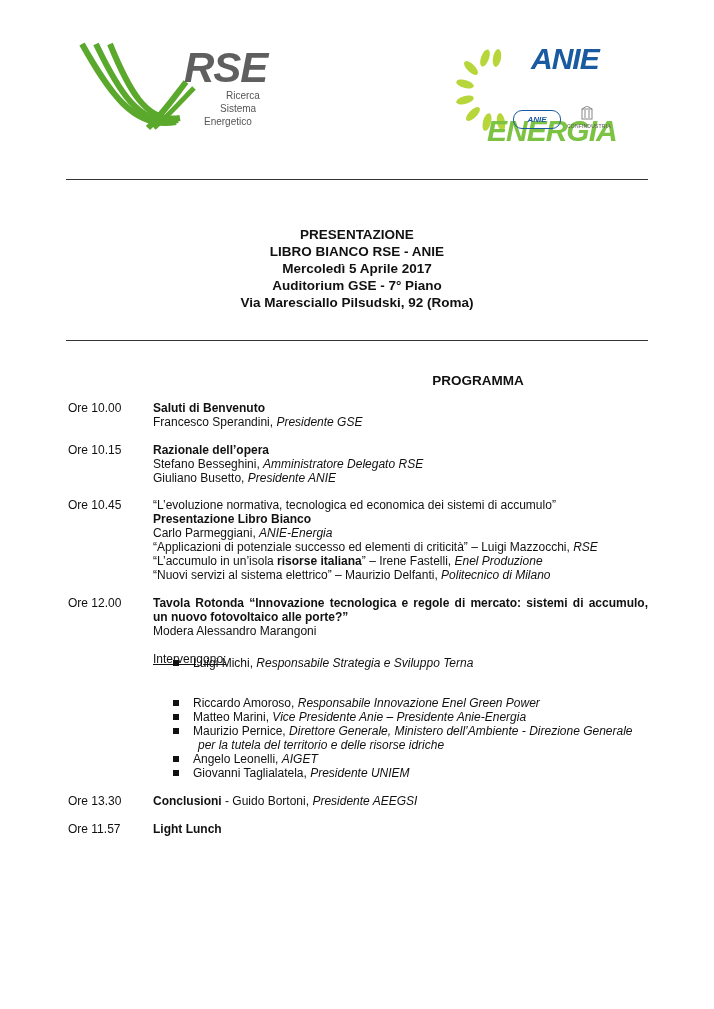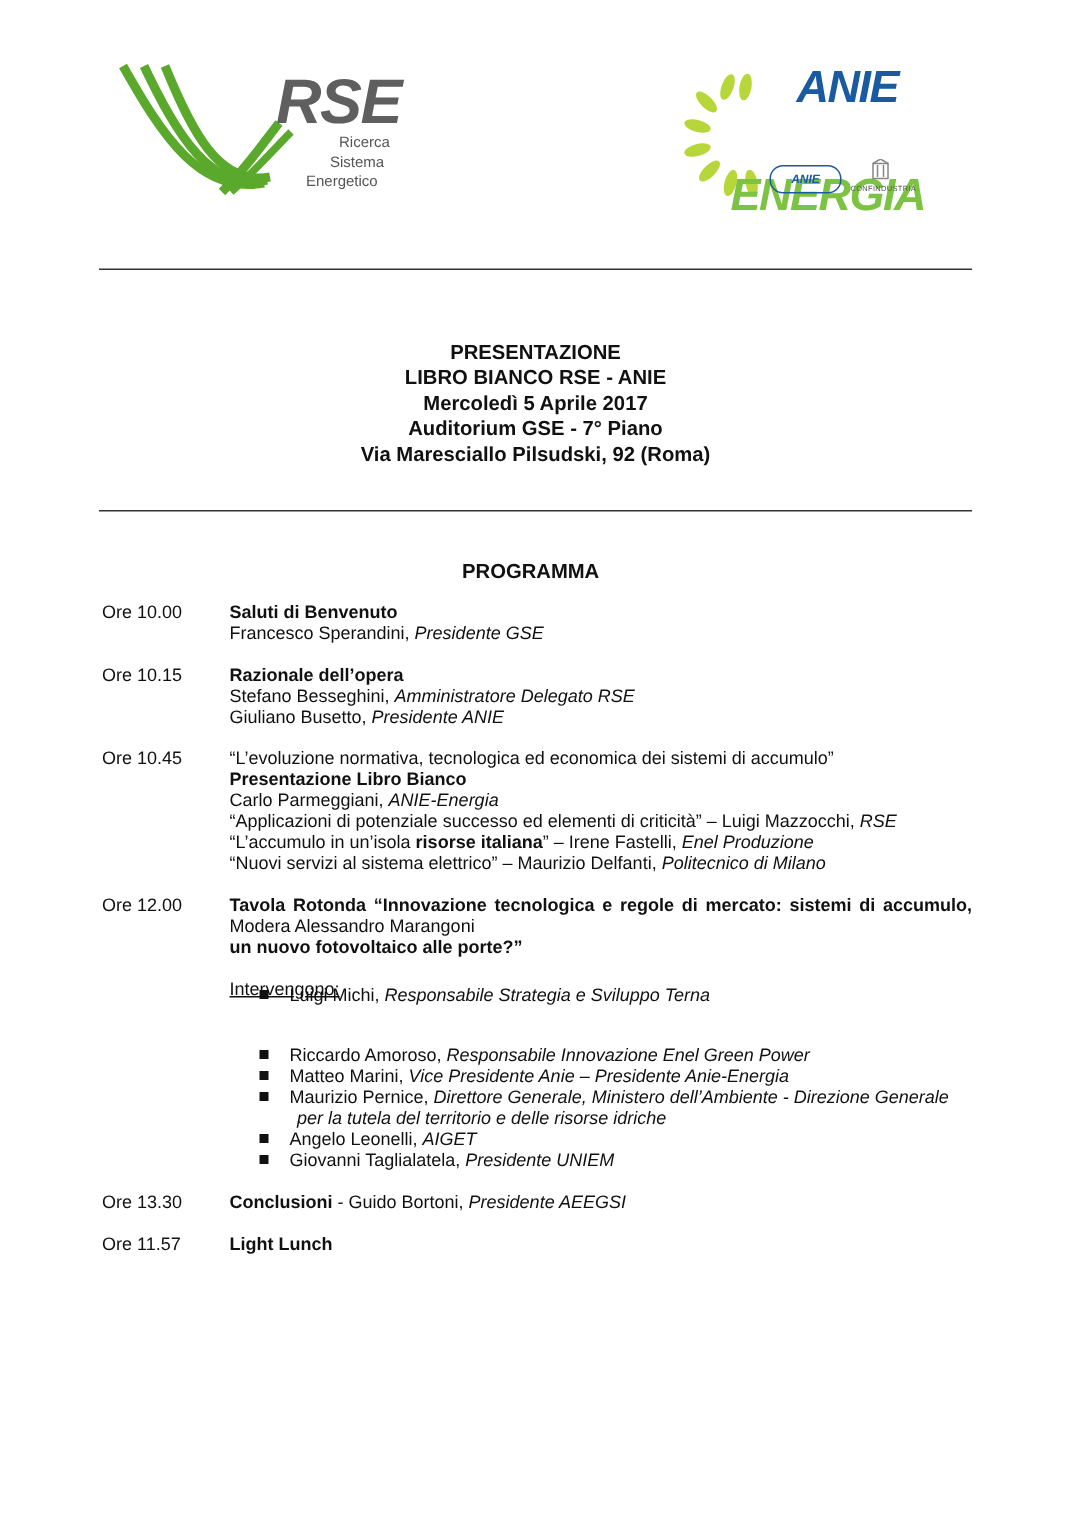--- a/index.html
+++ b/index.html
@@ -15,21 +15,21 @@
   .rse-sub { position: absolute; left: 128px; font-size: 10px; color: #555; line-height: 12px; }
   
   .anie-logo { left: 455px; top: 40px; width: 170px; height: 95px; }
   .anie-title { position: absolute; left: 76px; top: 2px; font-size: 30px; font-weight: bold; font-style: italic; color: #1a5aa0; letter-spacing: -1px; }
   .anie-energia { position: absolute; left: 32px; top: 30px; font-size: 30px; font-weight: bold; font-style: italic; color: #7cc243; letter-spacing: -1px; margin-top: 44px; }
   .anie-badge { position: absolute; left: 58px; top: 70px; width: 46px; height: 17px; border: 1.5px solid #1a5aa0; border-radius: 9px; font-size: 8px; font-weight: bold; font-style: italic; color: #1a5aa0; text-align: center; line-height: 17px; }
   .confind { position: absolute; left: 112px; top: 66px; width: 40px; text-align: center; }
   .confind-text { font-size: 5px; color: #555; letter-spacing: 0.2px; }
   .hr { position: absolute; left: 66px; width: 582px; height: 1px; background: #333; }
   .title-block { position: absolute; left: 66px; width: 582px; top: 226px; text-align: center; font-weight: bold; font-size: 13.5px; line-height: 17px; }
-  .programma { position: absolute; left: 66px; width: 582px; top: 373px; text-align: left; padding-left: 242px; box-sizing: border-box; font-weight: bold; font-size: 13.5px; }
+  .programma { position: absolute; left: 66px; width: 582px; top: 373px; text-align: center; padding-left: 242px; box-sizing: border-box; font-weight: bold; font-size: 13.5px; }
   .time { position: absolute; left: 68px; font-size: 12px; line-height: 14px; }
   .item { position: absolute; left: 153px; width: 495px; font-size: 12px; line-height: 14px; }
   .item b { font-weight: bold; }
   .item i, .it { font-style: italic; }
   .justify { text-align: justify; text-align-last: justify; }
   .bullet-row { position: absolute; left: 173px; font-size: 12px; line-height: 14px; white-space: nowrap; }
   .bullet { display: inline-block; width: 6px; height: 6px; background: #111; margin-right: 14px; vertical-align: 1px; }
   .u { text-decoration: underline; }
 </style>
 </head>
@@ -109,22 +109,22 @@
   <div><b>Presentazione Libro Bianco</b></div>
   <div><span>Carlo Parmeggiani, </span><i>ANIE-Energia</i></div>
   <div><span>“Applicazioni di potenziale successo ed elementi di criticità” – Luigi Mazzocchi, </span><i>RSE</i></div>
   <div><span>“L’accumulo in un’isola </span><b>risorse italiana</b><span>” – Irene Fastelli, </span><i>Enel Produzione</i></div>
   <div><span>“Nuovi servizi al sistema elettrico” – Maurizio Delfanti, </span><i>Politecnico di Milano</i></div>
 </div>
 
 <div class="time" style="top:596px">Ore 12.00</div>
 <div class="item" style="top:596px">
   <div class="justify"><b>Tavola Rotonda “Innovazione tecnologica e regole di mercato: sistemi di accumulo,</b></div>
+  <div><b>un nuovo fotovoltaico alle porte?”</b></div>
   <div>Modera Alessandro Marangoni</div>
-  <div><b>un nuovo fotovoltaico alle porte?”</b></div>
   <div style="margin-top:14px"><span class="u">Intervengono:</span></div>
 </div>
 
 <div class="bullet-row" style="top:656px"><span class="bullet"></span><span>Luigi Michi, </span><i>Responsabile Strategia e Sviluppo Terna</i></div>
 <div class="bullet-row" style="top:696px"><span class="bullet"></span><span>Riccardo Amoroso, </span><i>Responsabile Innovazione Enel Green Power</i></div>
 <div class="bullet-row" style="top:710px"><span class="bullet"></span><span>Matteo Marini, </span><i>Vice Presidente Anie – Presidente Anie-Energia</i></div>
 <div class="bullet-row" style="top:724px"><span class="bullet"></span><span>Maurizio Pernice, </span><i>Direttore Generale, Ministero dell’Ambiente - Direzione Generale</i></div>
 <div class="bullet-row" style="top:738px;left:198px"><i>per la tutela del territorio e delle risorse idriche</i></div>
 <div class="bullet-row" style="top:752px"><span class="bullet"></span><span>Angelo Leonelli, </span><i>AIGET</i></div>
 <div class="bullet-row" style="top:766px"><span class="bullet"></span><span>Giovanni Taglialatela, </span><i>Presidente UNIEM</i></div>

